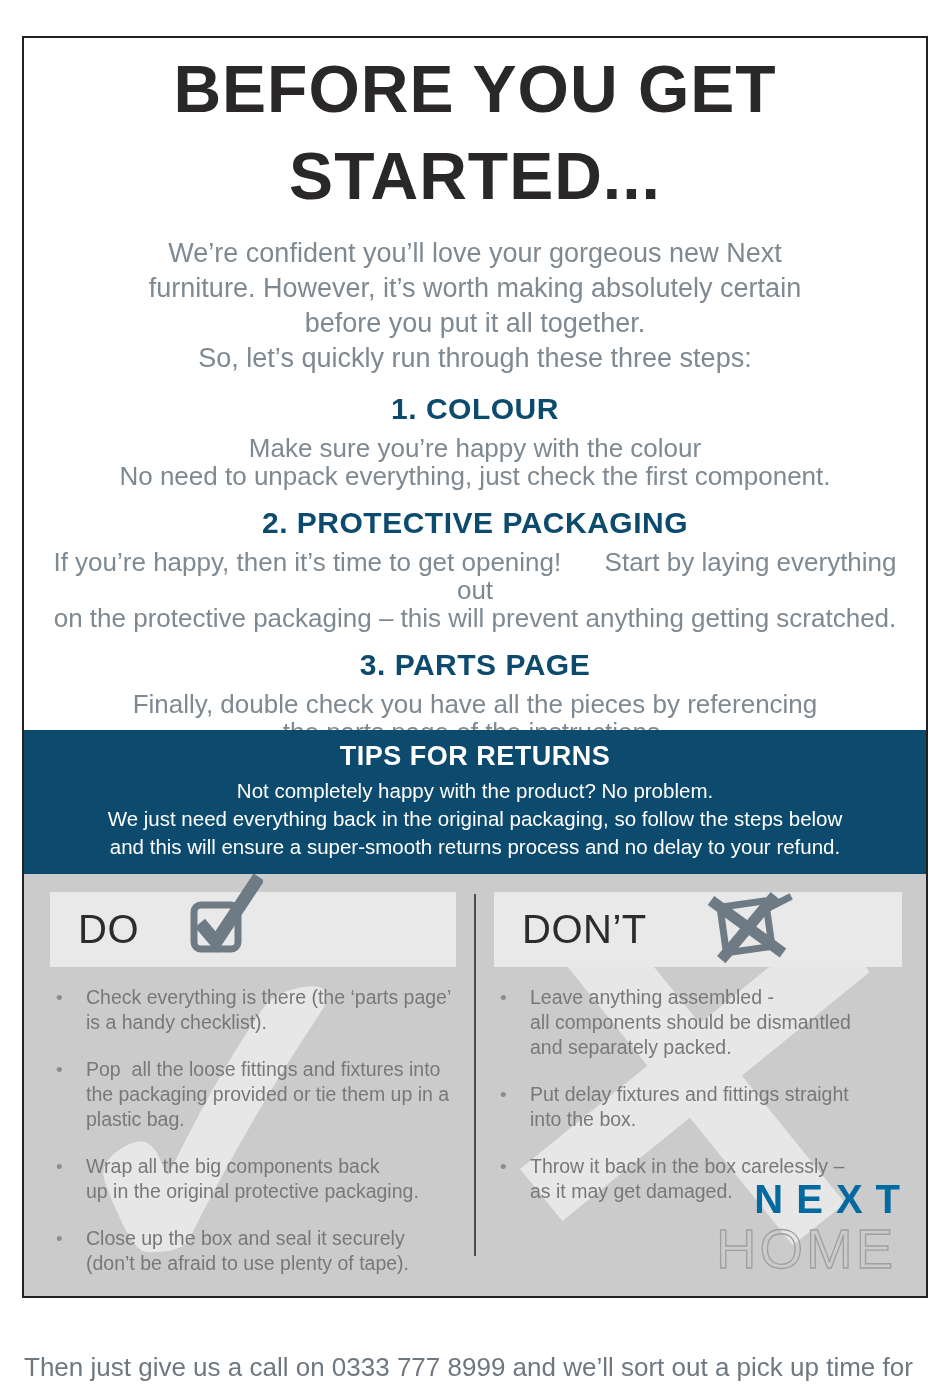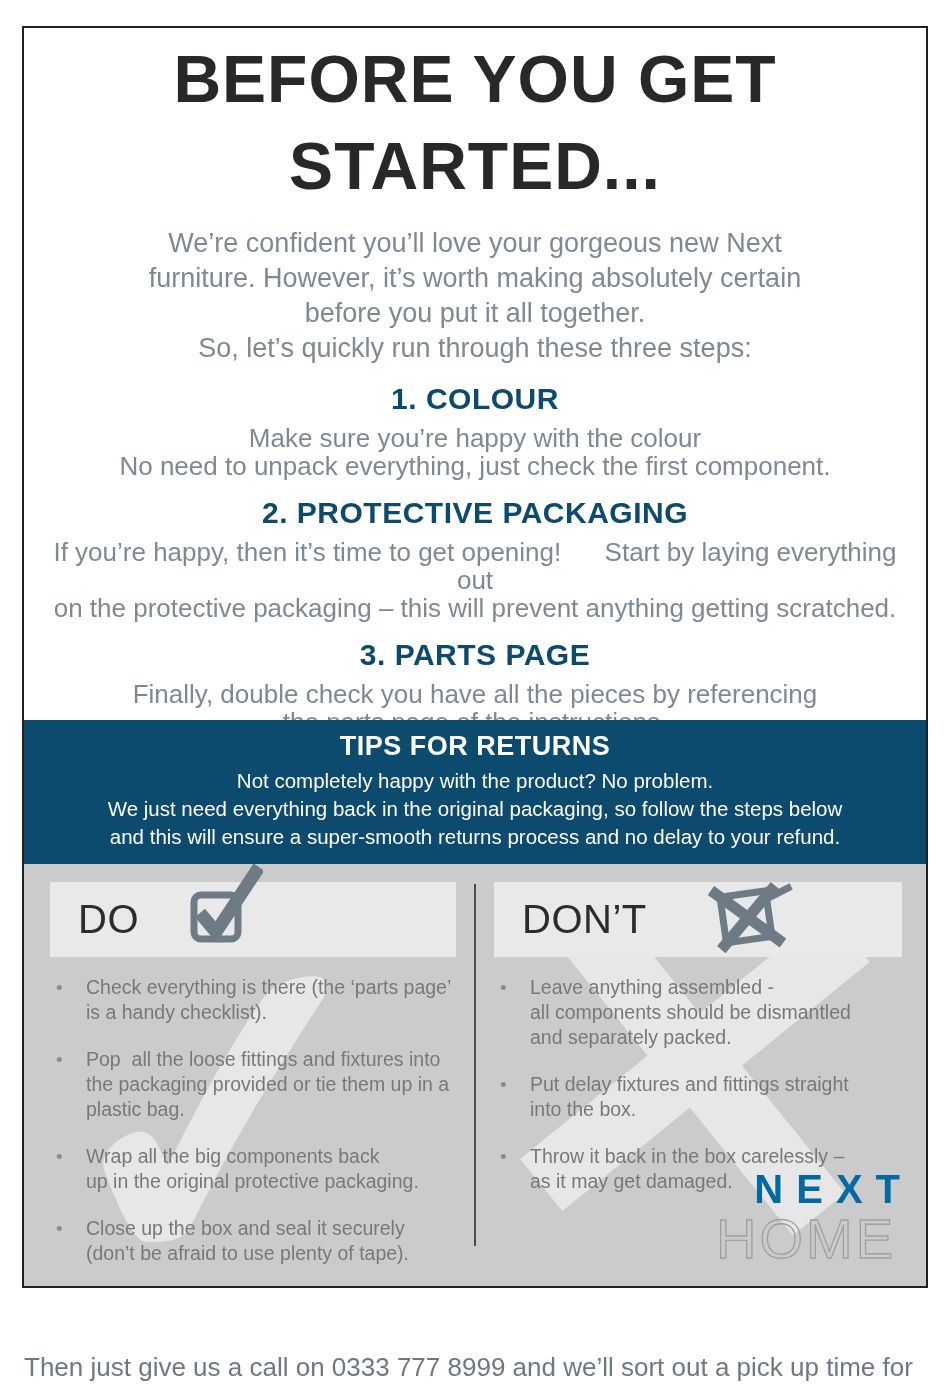--- a/index.html
+++ b/index.html
@@ -1,18 +1,18 @@
 <!DOCTYPE html>
 <html><head>
 <meta charset="utf-8">
 <style>
   html,body{margin:0;padding:0;background:#ffffff;}
   .page{position:relative;width:950px;height:1387px;background:#ffffff;overflow:hidden;
         font-family:"Liberation Sans",sans-serif;}
-  .doc{position:absolute;left:22px;top:26px;width:906px;height:1262px;
+  .doc{position:absolute;left:22px;top:36px;width:906px;height:1262px;
        border:2px solid #232021;box-sizing:border-box;display:flex;flex-direction:column;background:#fff;}
 
   
   .white-section{height:692px;flex:none;text-align:center;overflow:hidden;}
   .main-title{margin:8px 20px 0;font-size:66px;line-height:1.32;font-weight:bold;
               color:#2a2728;letter-spacing:1px;white-space:pre-wrap;}
   .intro{margin:16px 30px 0;font-size:27px;line-height:35px;color:#7e8992;white-space:pre-wrap;}
   .step-heading{margin:16px 0 4px;font-size:30px;font-weight:bold;color:#0c4a6e;
                 letter-spacing:0.5px;white-space:pre-wrap;}
   .step-body{margin:8px 18px;font-size:26px;line-height:28px;color:#7e8992;white-space:pre-wrap;}

